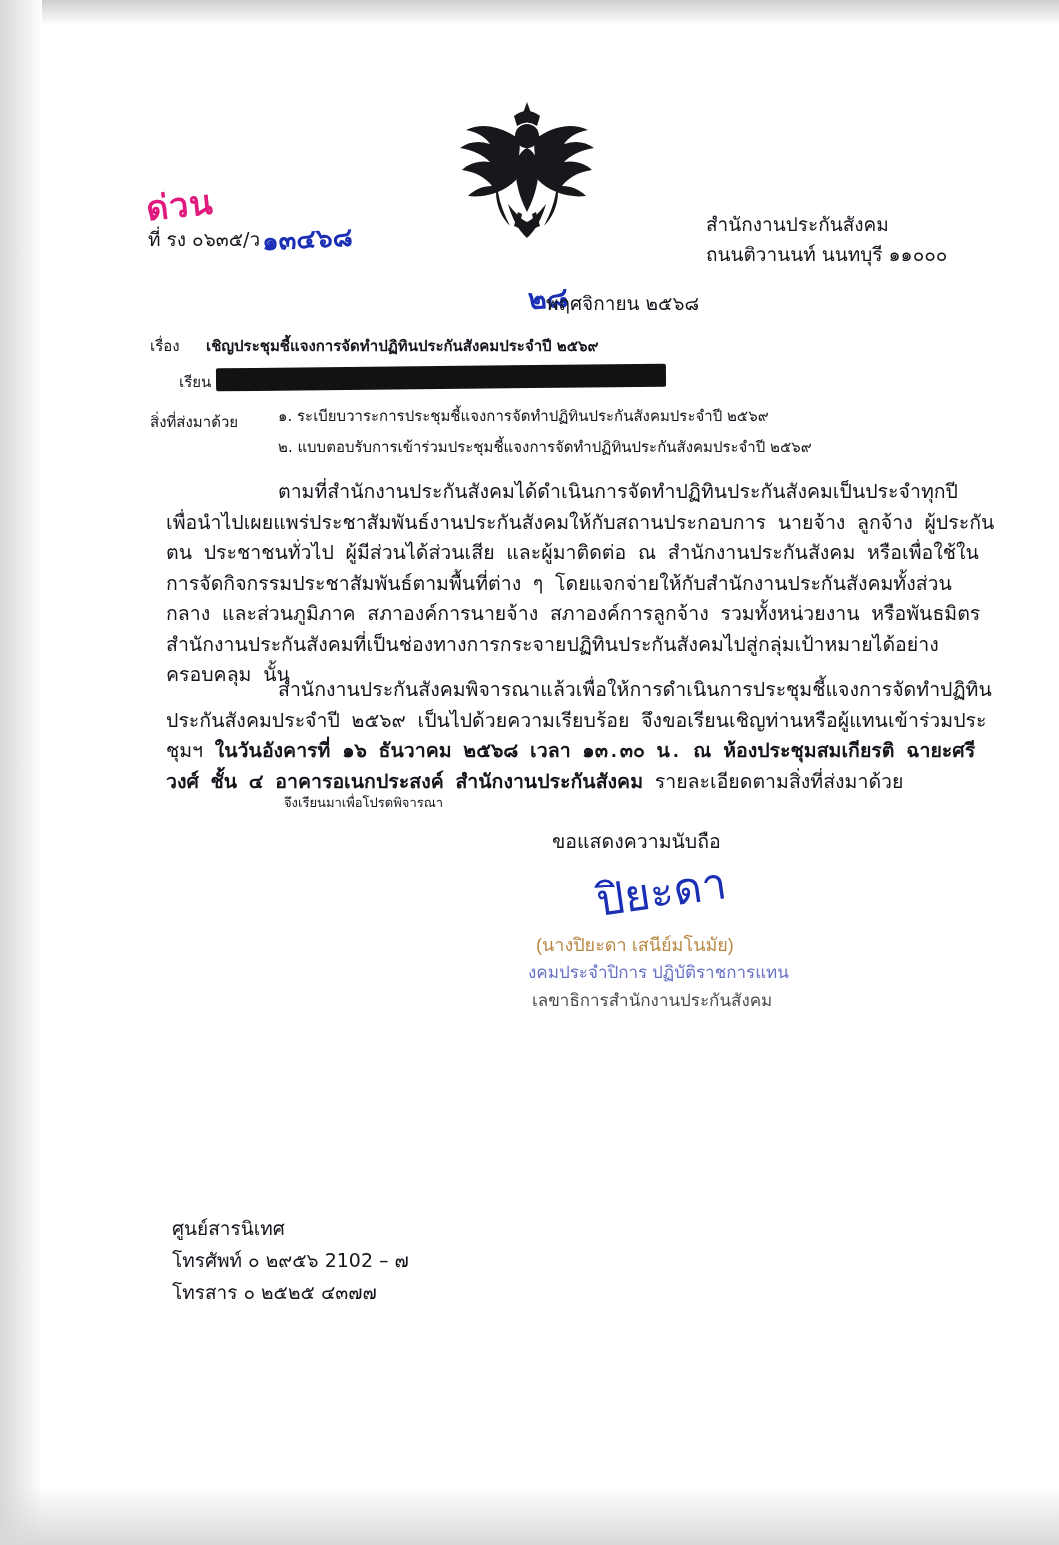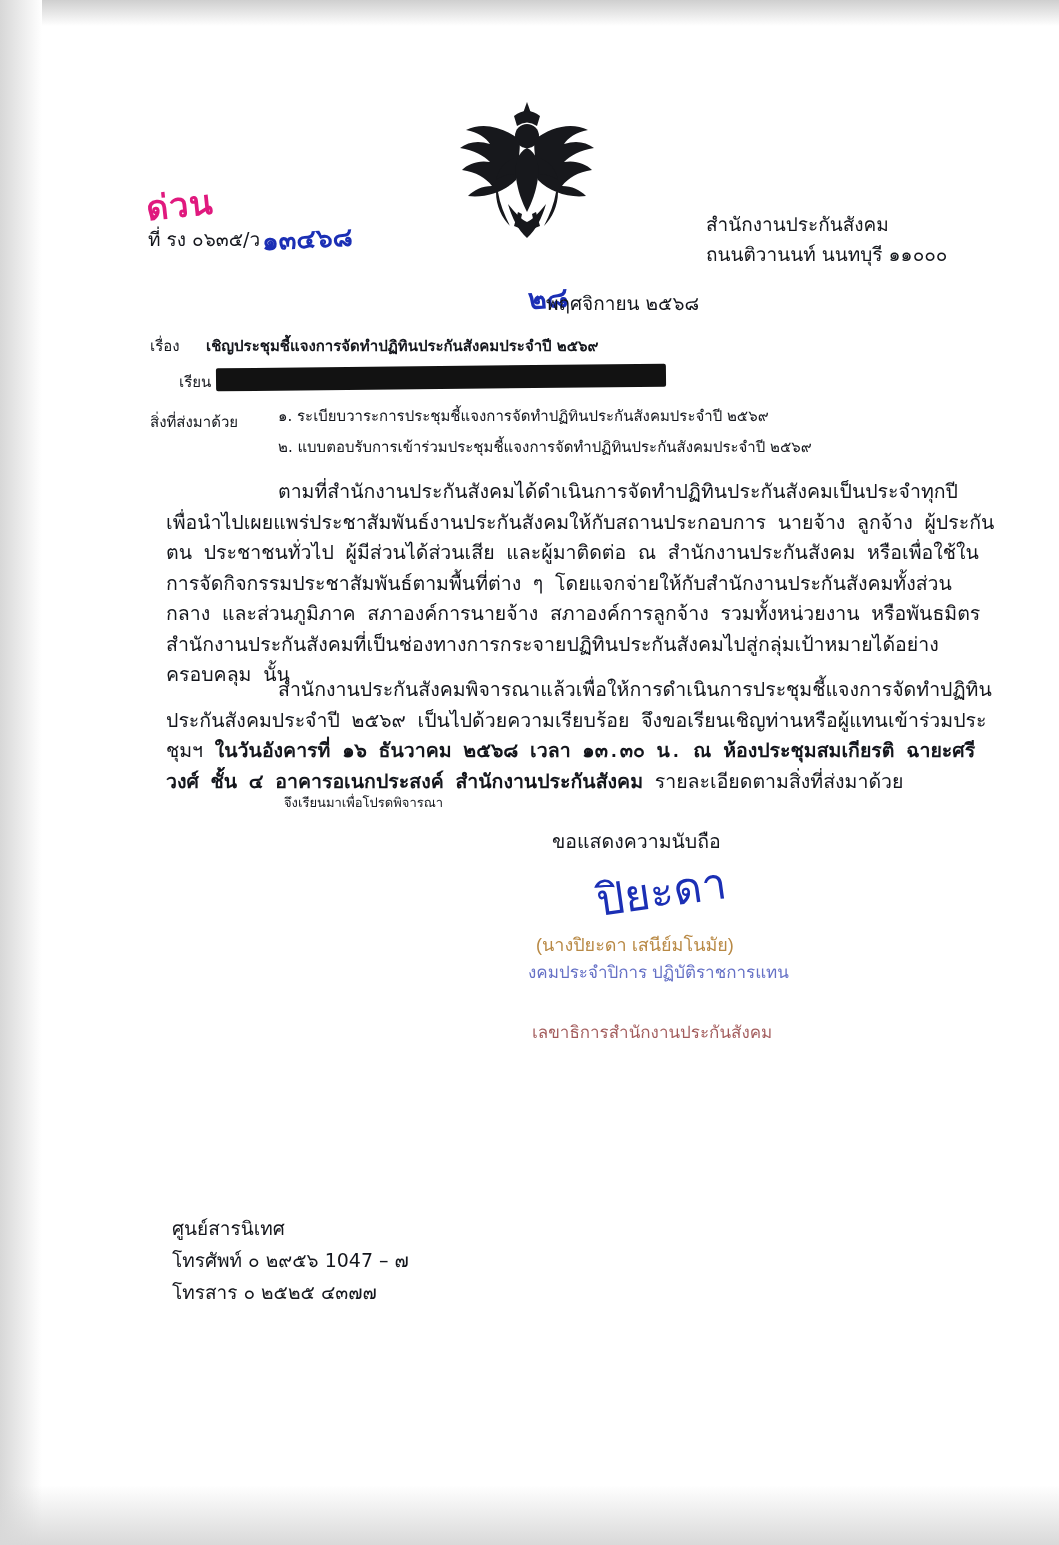--- a/index.html
+++ b/index.html
@@ -181,23 +181,22 @@
     top: 958px;
     font-size: 17px;
     color: #2a3ab0;
     opacity: .72;
   }
   .sig-pos2 {
     position: absolute;
     left: 532px;
     top: 986px;
     font-size: 17px;
-    color: #7f1d1d;
+    color: #000000;
     opacity: .72;
-    margin-top: 32px;
   }
 
   .footer {
     position: absolute;
     left: 172px;
     top: 1212px;
     font-size: 19px;
     line-height: 32px;
   }
 </style>
@@ -277,17 +276,17 @@
   <div class="closing doc-text">จึงเรียนมาเพื่อโปรดพิจารณา</div>
   <div class="regards doc-text">ขอแสดงความนับถือ</div>
 
   <div class="signature">ปิยะดา</div>
   <div class="sig-name">(นางปิยะดา  เสนีย์มโนมัย)</div>
   <div class="sig-pos1">งคมประจำปิการ ปฏิบัติราชการแทน</div>
   <div class="sig-pos2">เลขาธิการสำนักงานประกันสังคม</div>
 
   <div class="footer doc-text">
     <div>ศูนย์สารนิเทศ</div>
-    <div>โทรศัพท์ ๐ ๒๙๕๖ 1047 – ๗</div>
+    <div>โทรศัพท์ ๐ ๒๙๕๖ 2102 – ๗</div>
     <div>โทรสาร ๐ ๒๕๒๕ ๔๓๗๗</div>
   </div>
 
 </div>
 
 </body></html>

